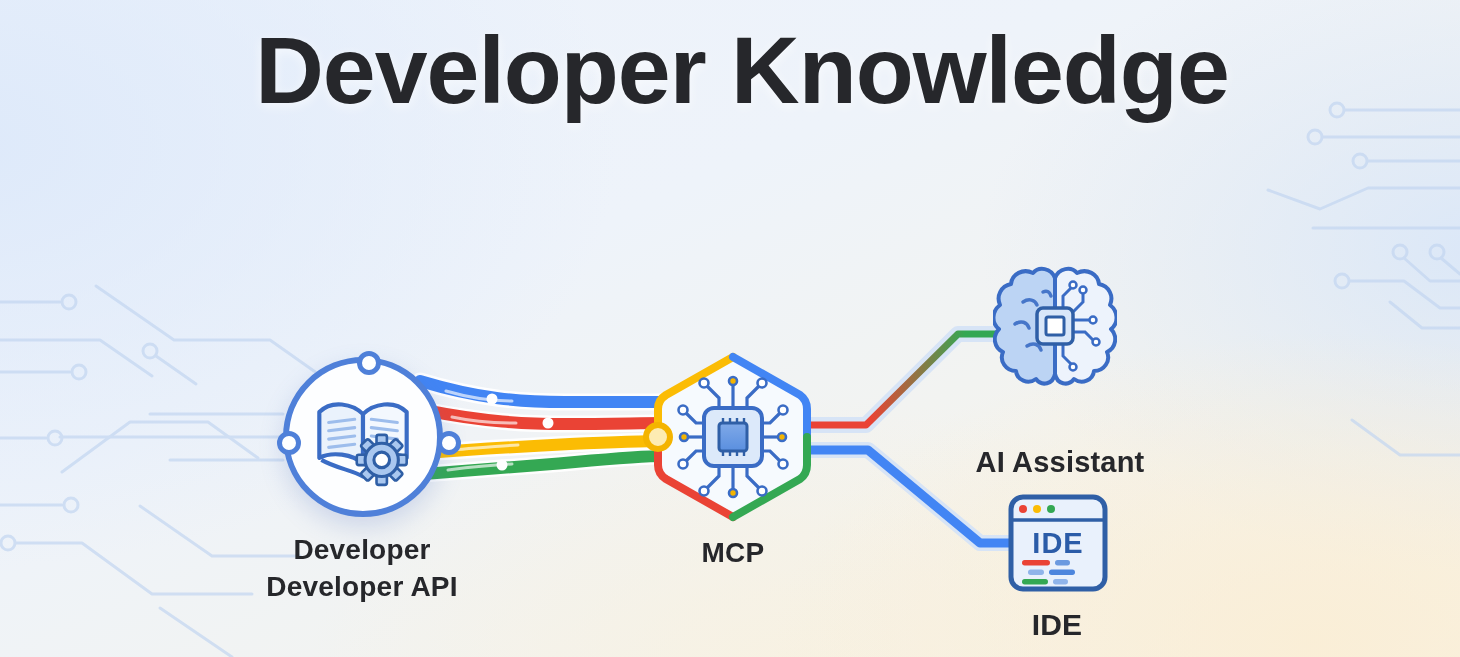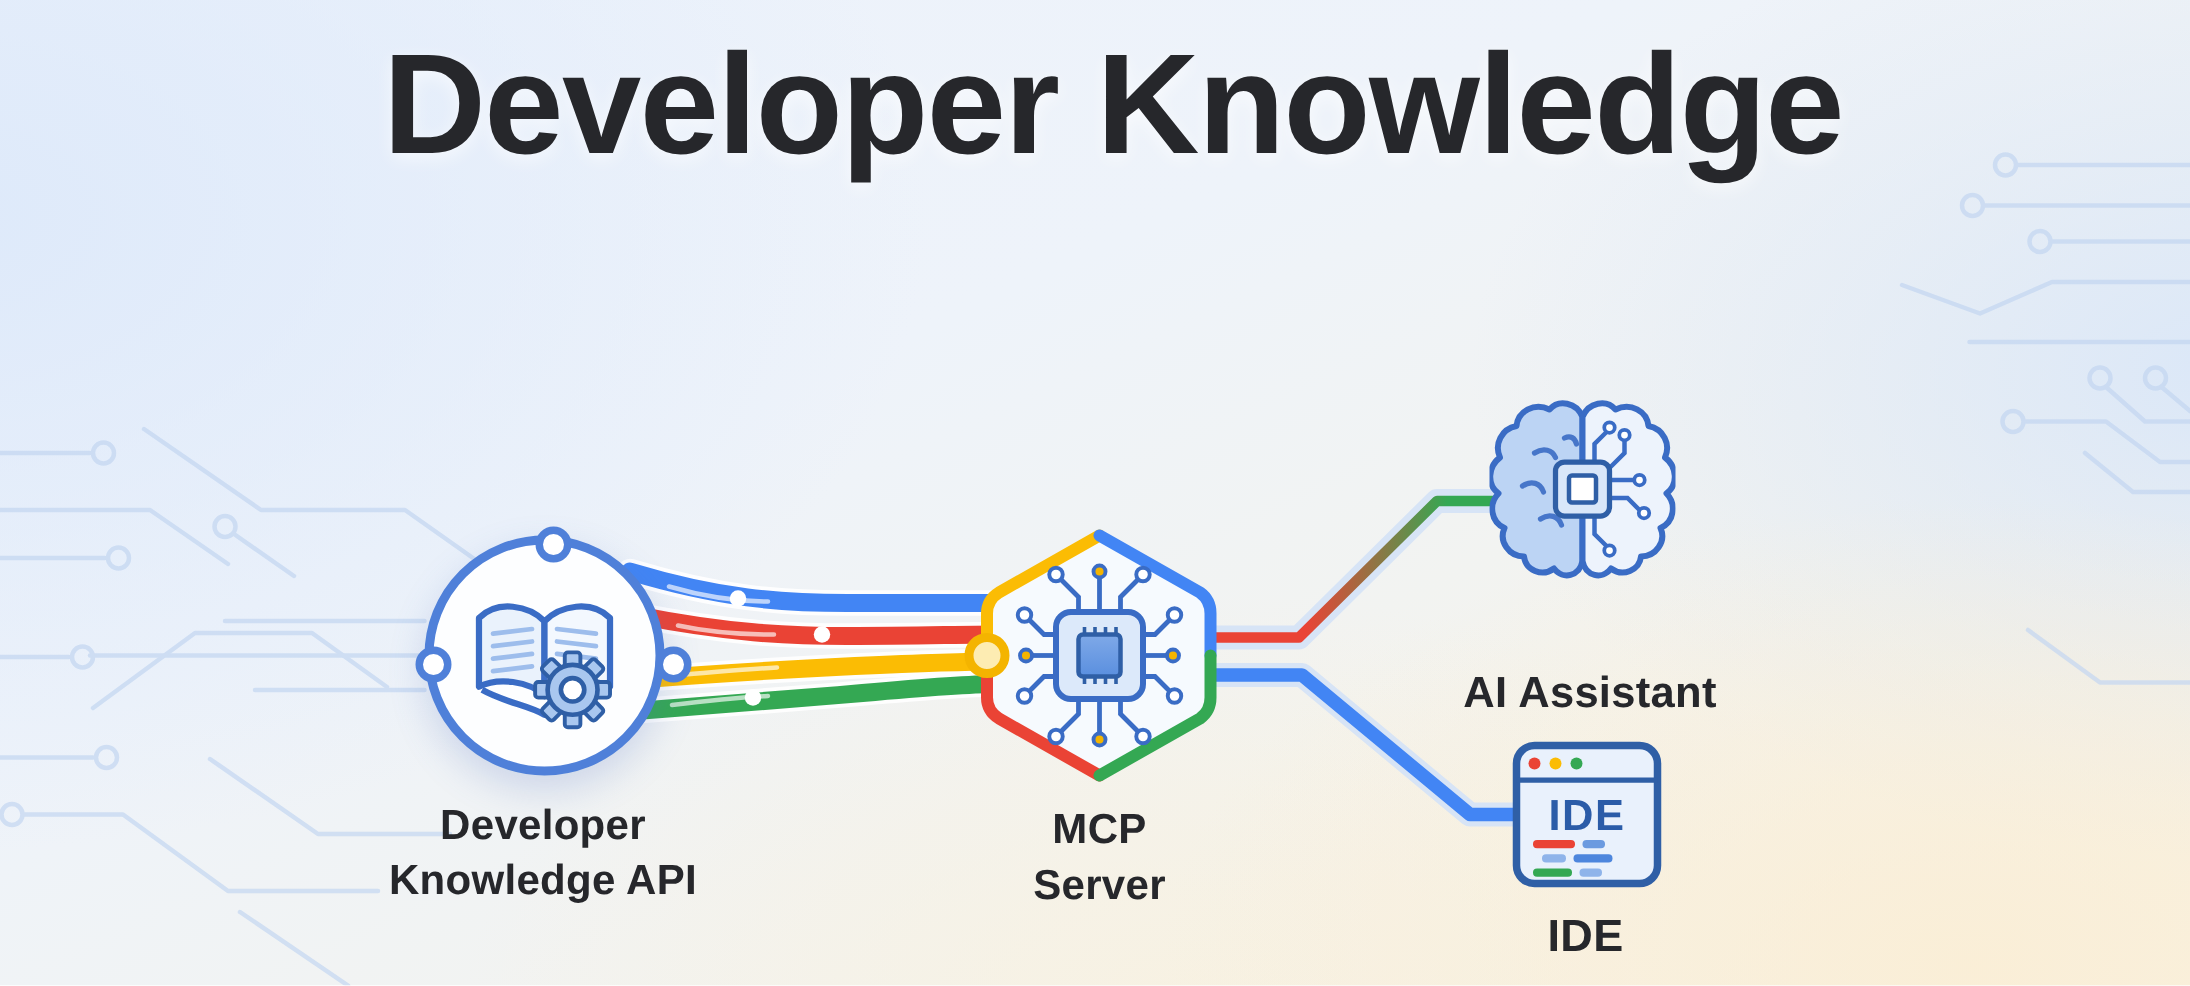--- a/index.html
+++ b/index.html
@@ -294,25 +294,24 @@
       <rect x="45" y="85" width="15" height="5.5" rx="2.7" fill="#8fb4ea"></rect>
     </g>
   </svg>
 
   <div class="abs title">
     <div>Developer Knowledge</div>
   </div>
 
   <div class="abs node-label" style="left:182px;top:531px;width:360px;">
     <div>Developer</div>
-    <div>Knowledge API</div>
+    <div>Developer API</div>
   </div>
   <div class="abs node-label" style="left:603px;top:534px;width:260px;">
     <div>MCP</div>
-    <div>Server</div>
   </div>
   <div class="abs node-label" style="left:910px;top:400px;width:300px;font-size:29px;margin-top:44px;">
     <div>AI Assistant</div>
   </div>
   <div class="abs node-label" style="left:957px;top:606px;width:200px;font-size:30px;">
     <div>IDE</div>
   </div>
 
 </div>
 

